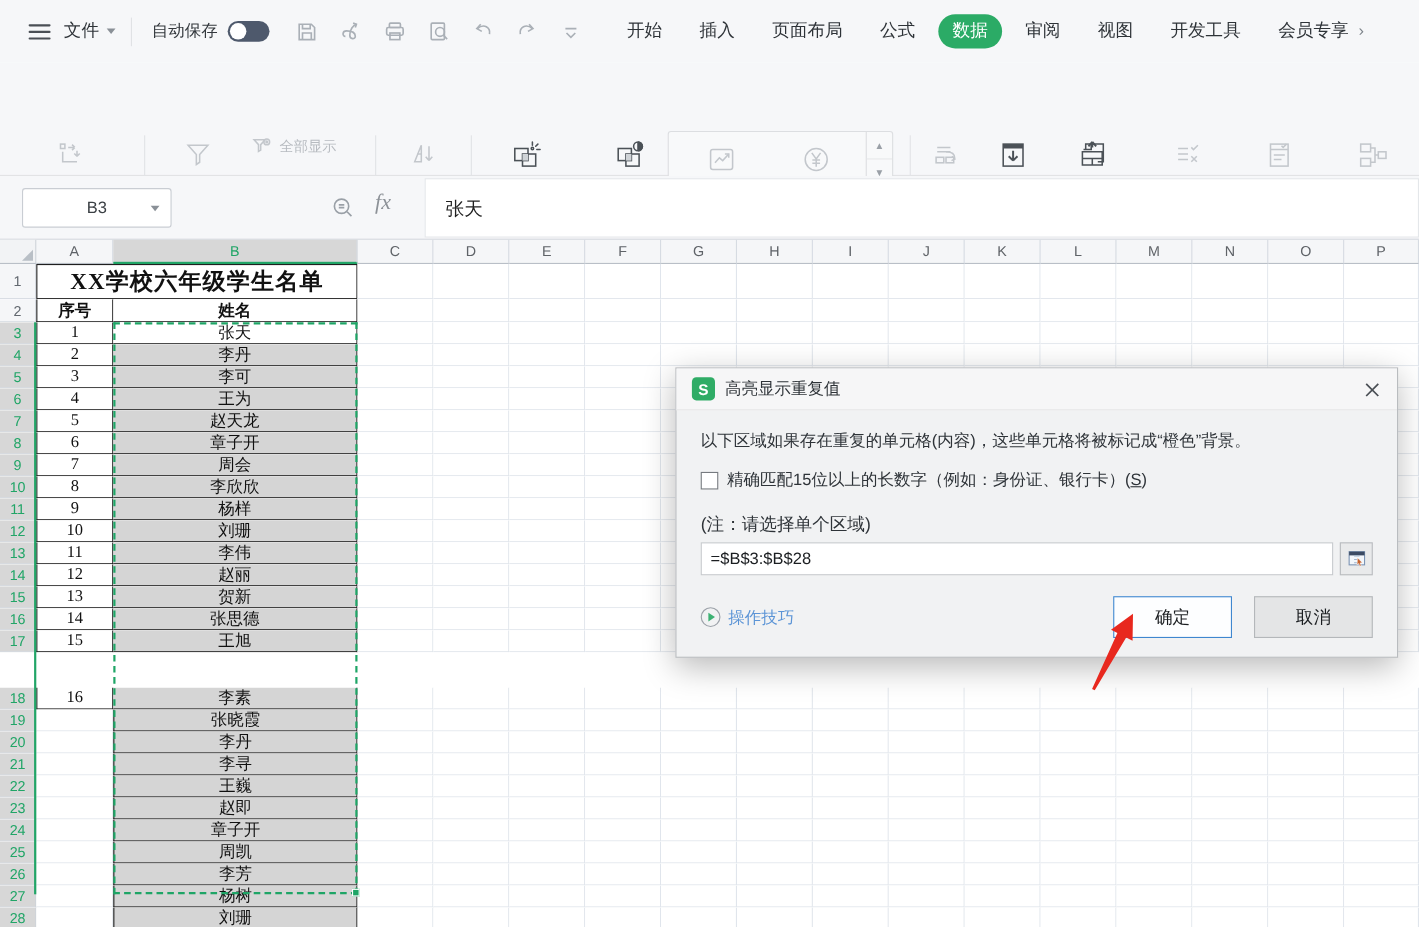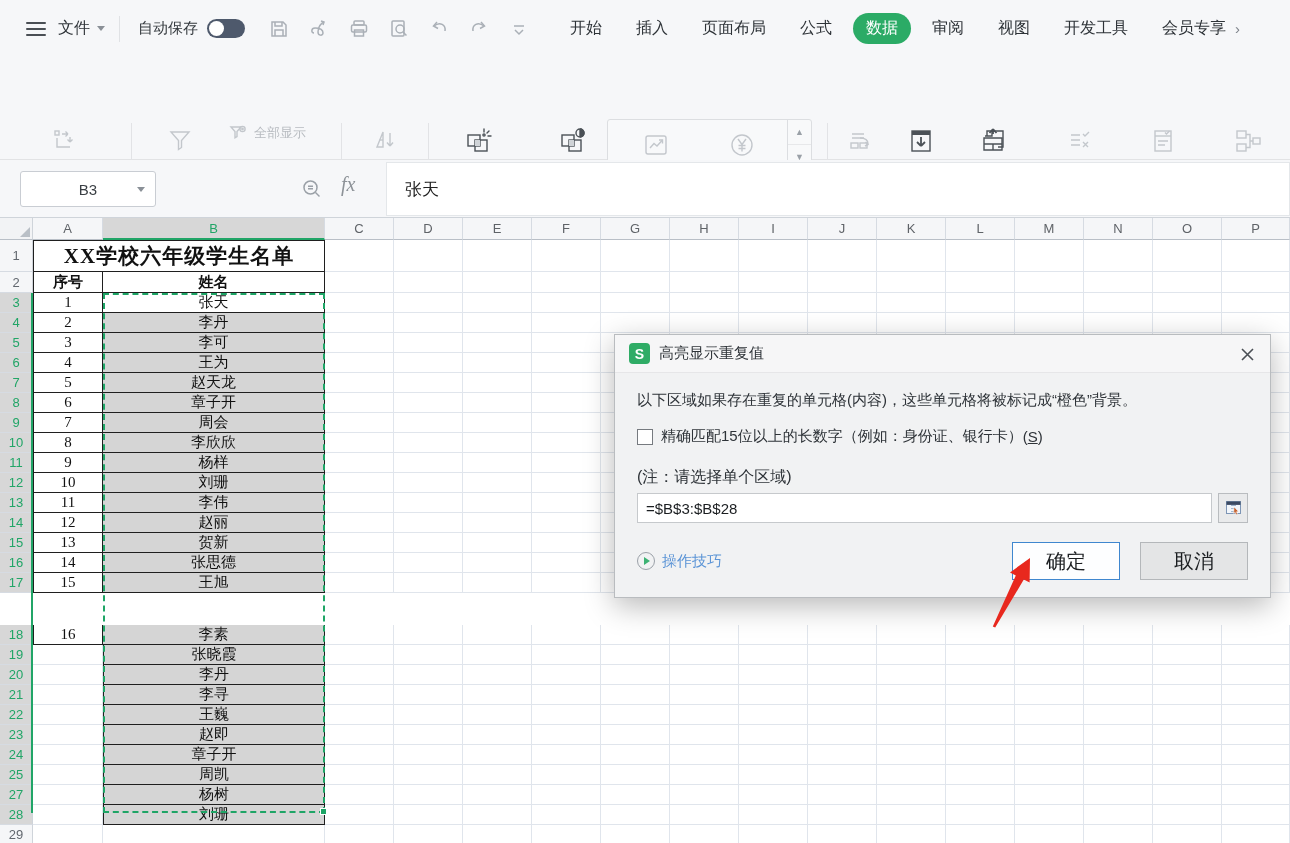--- a/index.html
+++ b/index.html
@@ -82,21 +82,21 @@
   .chk { width:16px; height:16px; background:#fff; border:1px solid #767a7f; margin-right:8px; flex:none; }
   .dlg-note { position:absolute; left:22px; top:132px; font-size:16px; color:#2e3338; }
   .dlg-inputrow { position:absolute; left:22px; top:158px; right:22px; height:30px; display:flex; align-items:center; gap:6px; }
   .rangeinput { flex:1; height:30px; background:#fff; border:1px solid #c6c9cc; font-size:15px; color:#1b1e21; display:flex; align-items:center; padding:0 8px; cursor:text; }
   .rangebtn { width:30px; height:30px; background:#e9eaeb; border:1px solid #b9bcbf; display:flex; align-items:center; justify-content:center; cursor:pointer; }
   .dlg-footer { position:absolute; left:22px; right:22px; top:206px; height:40px; display:flex; align-items:center; }
   .tips { display:flex; align-items:center; gap:7px; cursor:pointer; }
   .playic { width:18px; height:18px; border-radius:50%; border:1.4px solid #9ba1a8; display:flex; align-items:center; justify-content:center; }
   .playic i { width:0; height:0; border-top:4px solid transparent; border-bottom:4px solid transparent; border-left:6px solid #3db273; margin-left:1px; }
   .tips span { font-size:15px; color:#5b94d6; }
-  .btn { height:38px; width:108px; font-size:20px; color:#1b1e21; display:flex; align-items:center; justify-content:center; cursor:pointer; }
+  .btn { height:38px; width:108px; font-size:16px; color:#1b1e21; display:flex; align-items:center; justify-content:center; cursor:pointer; }
   .btn-ok { margin-left:auto; background:#fdfeff; border:1px solid #3f87cf; }
   .btn-cancel { margin-left:20px; background:#e4e5e6; border:1px solid #b4b7ba; }
 
   .arrow-svg { position:absolute; left:0; top:0; pointer-events:none; }
 </style>
 </head>
 <body>
 
 <div class="topbar">
   <div class="hamburger">
@@ -884,20 +884,39 @@
       <div class="c" style="width: 69px;"></div>
       <div class="c" style="width: 69px;"></div>
       <div class="c" style="width: 69px;"></div>
       <div class="c" style="width: 69px;"></div>
       <div class="c" style="width: 69px;"></div>
       <div class="c" style="width: 69px;"></div>
       <div class="c" style="width: 69px;"></div>
       <div class="c" style="width: 68px;"></div>
     </div>
     <div class="grow" style="height: 20px;">
+      <div class="rh sel">26</div>
+      <div class="c" style="width: 70px;"></div>
+      <div class="c tbl gray lb" style="width: 222px;">李芳</div>
+      <div class="c" style="width: 69px;"></div>
+      <div class="c" style="width: 69px;"></div>
+      <div class="c" style="width: 69px;"></div>
+      <div class="c" style="width: 69px;"></div>
+      <div class="c" style="width: 69px;"></div>
+      <div class="c" style="width: 69px;"></div>
+      <div class="c" style="width: 69px;"></div>
+      <div class="c" style="width: 69px;"></div>
+      <div class="c" style="width: 69px;"></div>
+      <div class="c" style="width: 69px;"></div>
+      <div class="c" style="width: 69px;"></div>
+      <div class="c" style="width: 69px;"></div>
+      <div class="c" style="width: 69px;"></div>
+      <div class="c" style="width: 68px;"></div>
+    </div>
+    <div class="grow" style="height: 20px;">
       <div class="rh sel">27</div>
       <div class="c" style="width: 70px;"></div>
       <div class="c tbl gray lb" style="width: 222px;">杨树</div>
       <div class="c" style="width: 69px;"></div>
       <div class="c" style="width: 69px;"></div>
       <div class="c" style="width: 69px;"></div>
       <div class="c" style="width: 69px;"></div>
       <div class="c" style="width: 69px;"></div>
       <div class="c" style="width: 69px;"></div>
       <div class="c" style="width: 69px;"></div>

